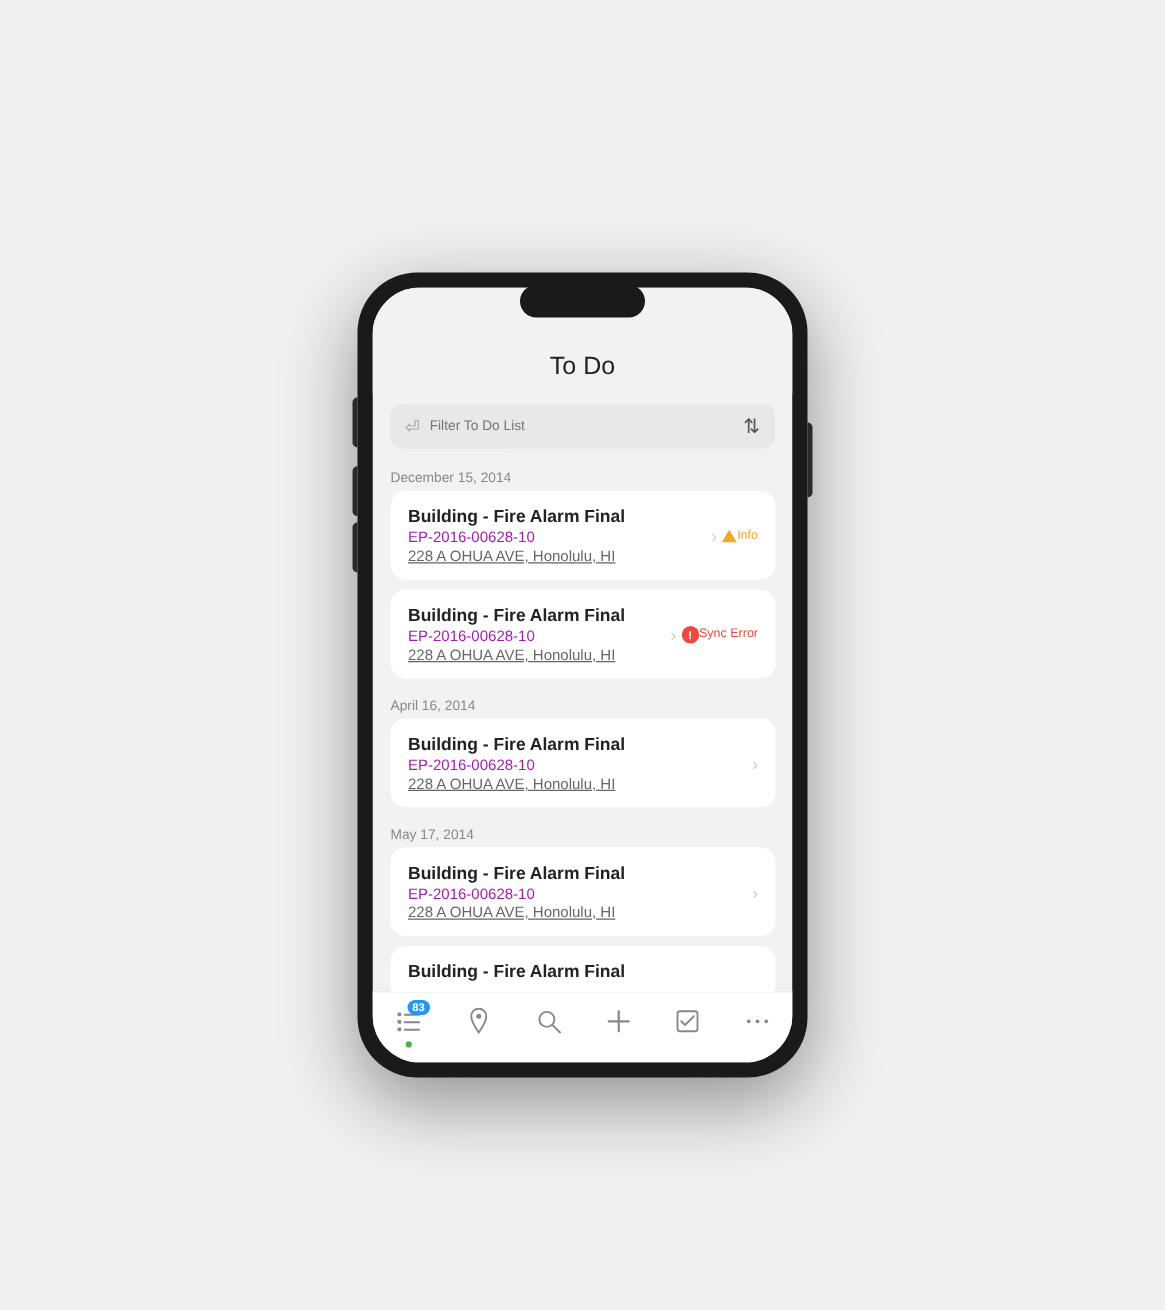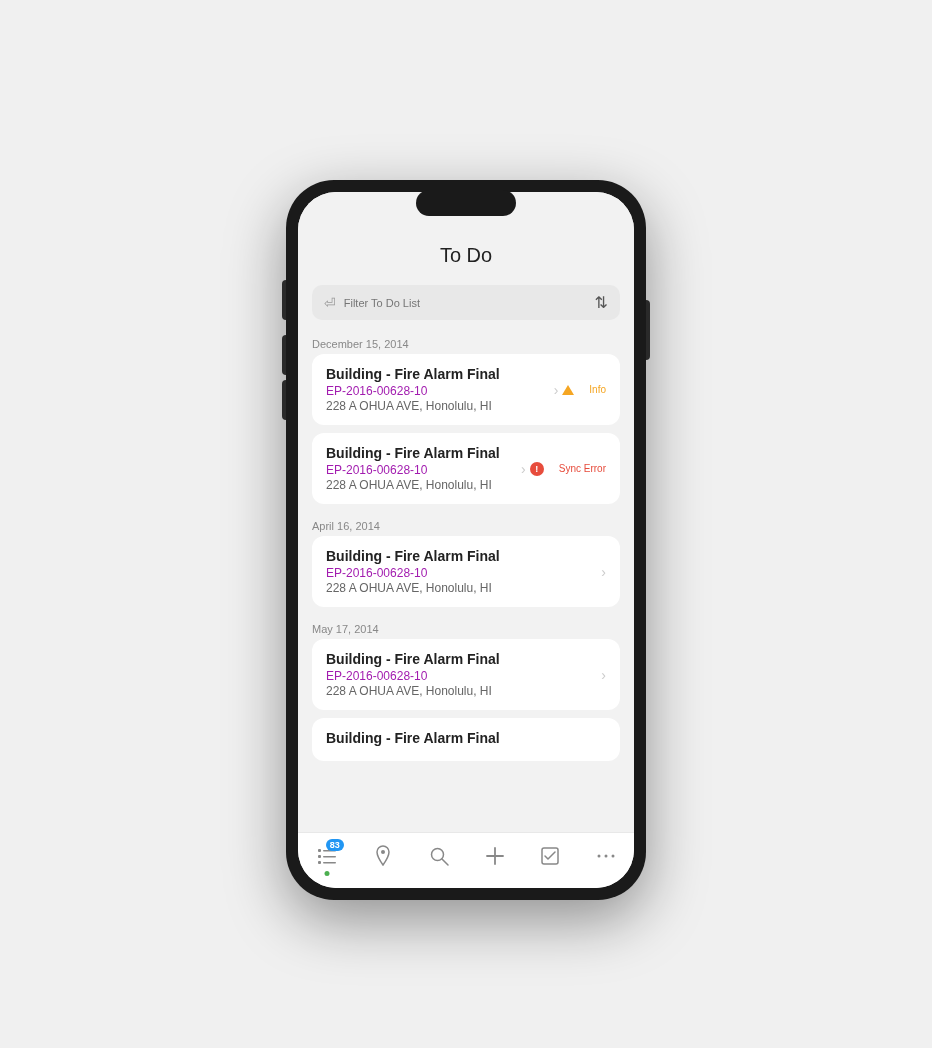--- a/index.html
+++ b/index.html
@@ -8,21 +8,21 @@
       background: #f0f0f0;
       display: flex;
       justify-content: center;
       align-items: center;
       min-height: 100vh;
       font-family: -apple-system, BlinkMacSystemFont, 'Segoe UI', sans-serif;
     }
 
     .phone-outer {
       width: 360px;
-      height: 720px;
+      height: 644px;
       background: #1a1a1a;
       border-radius: 48px;
       padding: 12px;
       position: relative;
       box-shadow: 0 20px 60px rgba(0,0,0,0.4);
       margin-top: 32px;
     }
 
     .phone-inner {
       width: 100%;
@@ -161,38 +161,39 @@
 
     .card-permit {
       font-size: 12px;
       color: #a21caf;
       margin-bottom: 1px;
     }
 
     .card-address {
       font-size: 12px;
       color: #666;
+      text-decoration: underline;
     }
 
     .card-right {
       display: flex;
       align-items: center;
       gap: 4px;
       flex-shrink: 0;
     }
 
     .chevron {
       color: #ccc;
       font-size: 14px;
     }
 
     .badge {
       display: flex;
       align-items: center;
-      gap: 15px;
+      gap: 0;
       font-size: 10px;
       font-weight: 500;
     }
 
     .badge-info {
       color: #f5a623;
     }
 
     .badge-error {
       color: #e74c3c;

